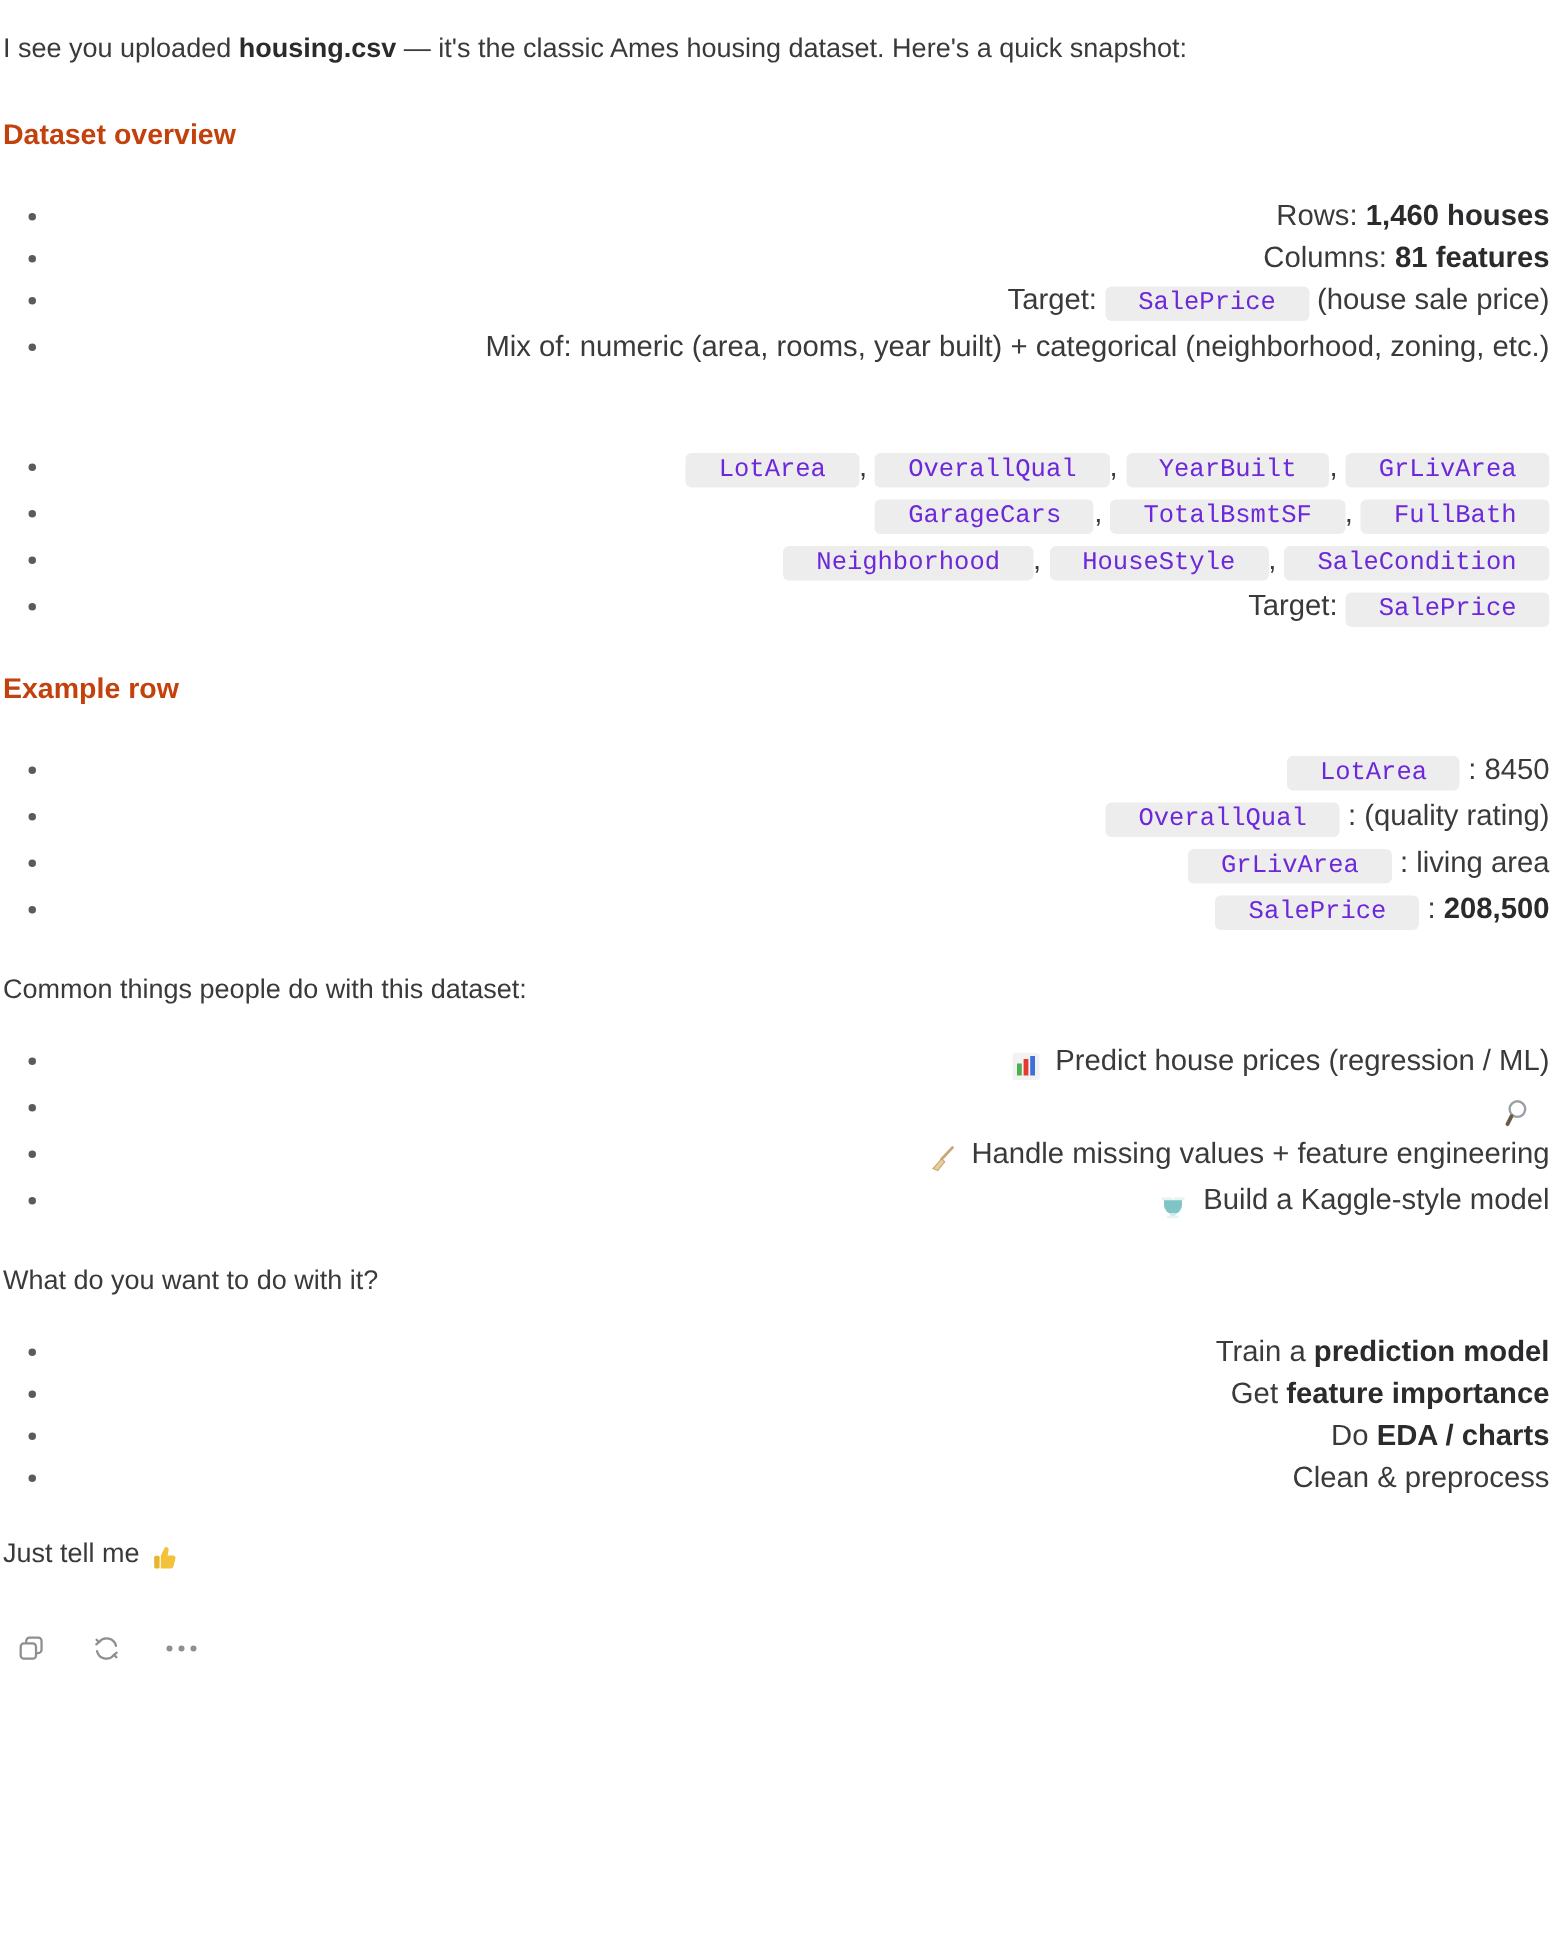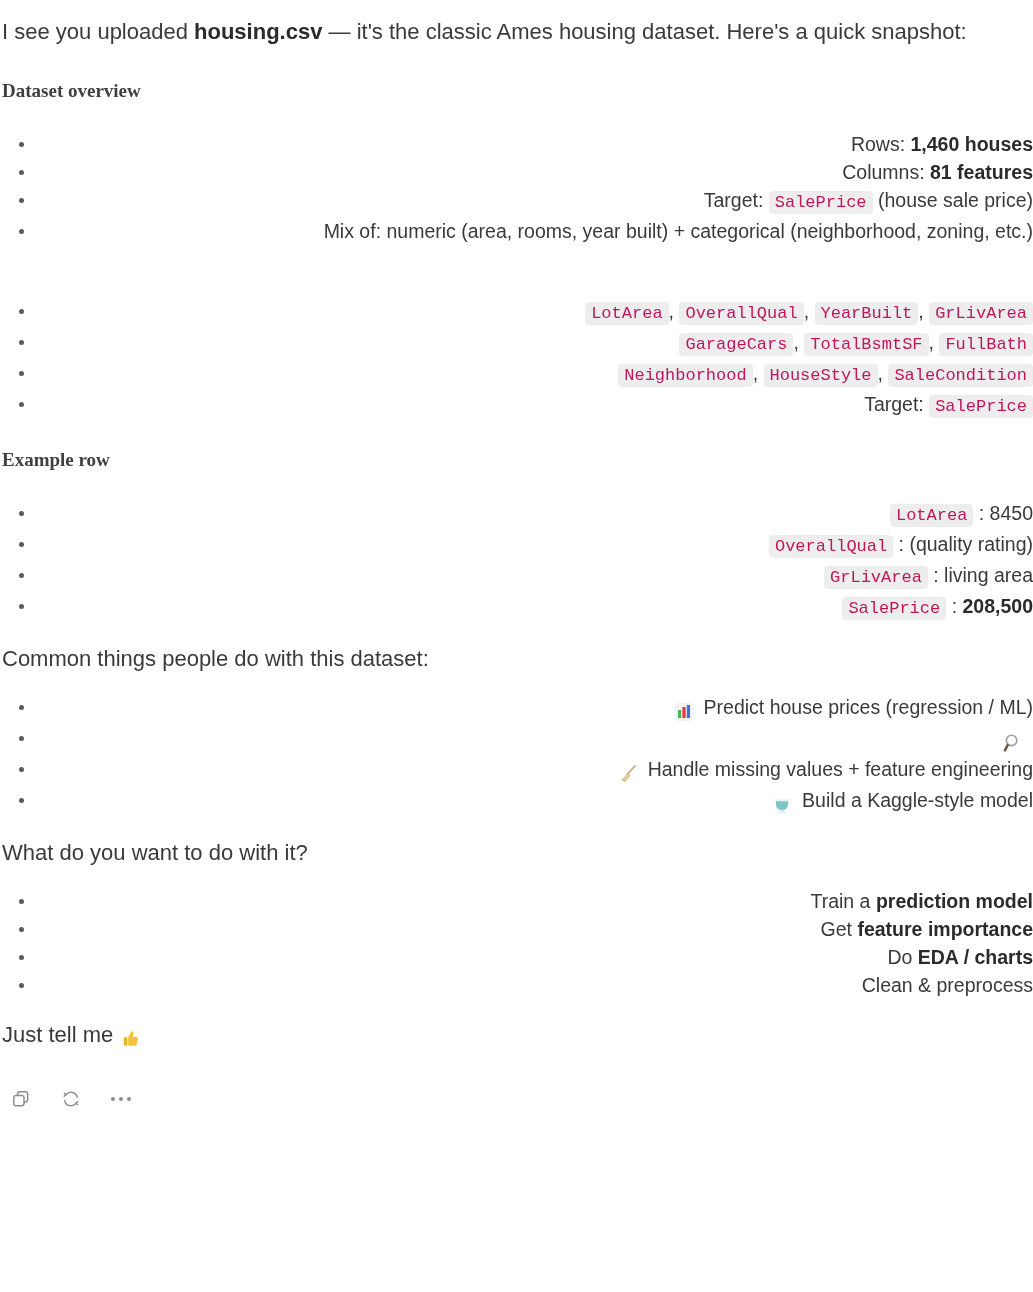--- a/index.html
+++ b/index.html
@@ -14,34 +14,33 @@
     color: #39393b;
     -webkit-font-smoothing: antialiased;
   }
   .page {
     width: 1033px;
     box-sizing: border-box;
     padding: 14px 0 0 0;
     position: relative;
   }
   .para {
-    font-size: 22px;
+    font-size: 18px;
     line-height: 28px;
     color: #3a3a3c;
     margin: 0 0 0 2px;
     padding: 0;
   }
   .para.first { padding-top: 4px; }
   .section-head {
     font-size: 19px;
     line-height: 26px;
     font-weight: bold;
-    color: #404040;
+    color: #c2410c;
     margin: 0 0 0 2px;
-    font-family: Liberation Serif, serif;
   }
   ul.bullets {
     list-style: none;
     margin: 0;
     padding: 0;
   }
   ul.bullets > li {
     position: relative;
     font-size: 19.5px;
     line-height: 28px;
@@ -59,23 +58,23 @@
     width: 5px;
     height: 5px;
     border-radius: 50%;
     background: #5b5b5d;
   }
   b, strong { font-weight: bold; color: #2b2b2d; }
   code {
     font-family: "Liberation Mono", "DejaVu Sans Mono", monospace;
     font-size: 17px;
     background: #ededed;
-    color: #be185d;
+    color: #6d28d9;
     border-radius: 4px;
-    padding: 2px 6px;
+    padding: 2px 22px;
     white-space: nowrap;
   }
   .emoji {
     display: inline-block;
     width: 24px;
     vertical-align: -3px;
     margin-right: 8px;
     text-align: center;
   }
   .emoji svg { display: inline-block; vertical-align: middle; }

